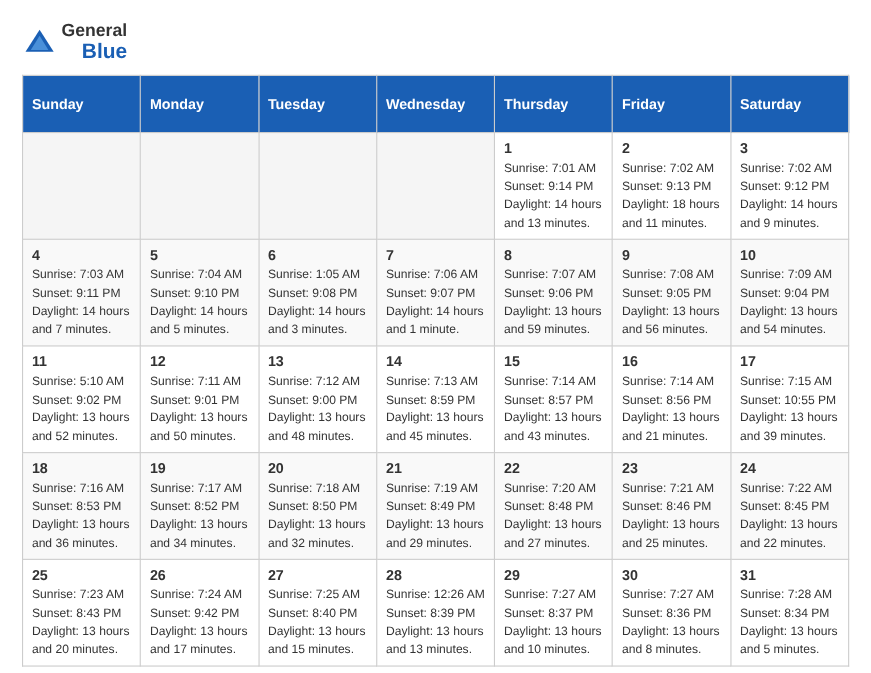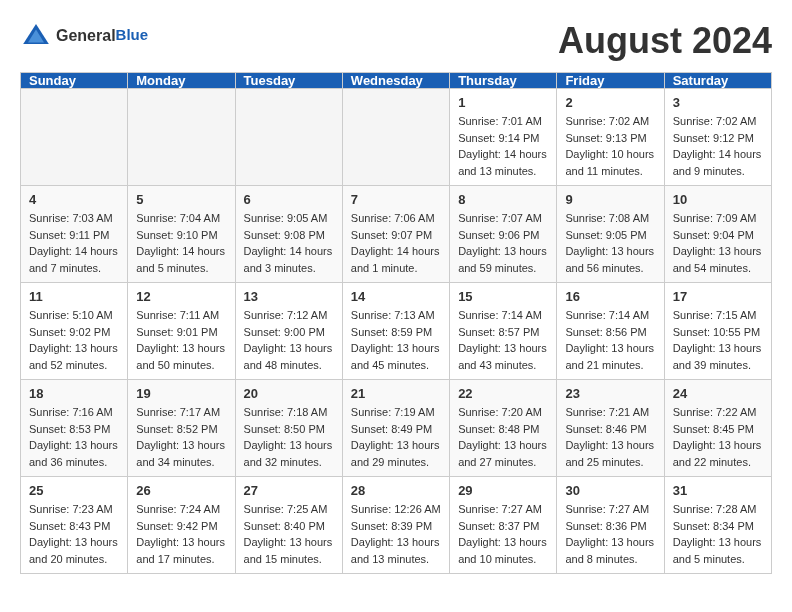--- a/index.html
+++ b/index.html
@@ -16,29 +16,31 @@
       align-items: flex-start;
       margin-bottom: 10px;
     }
     .logo {
       display: flex;
       align-items: center;
       gap: 4px;
     }
     .logo-text {
       display: flex;
+      flex-direction: column;
       line-height: 1.1;
+      align-items: flex-end;
     }
     .logo-general {
       font-size: 16px;
       font-weight: bold;
       color: #333;
     }
     .logo-blue {
-      font-size: 15px;
+      font-size: 19px;
       font-weight: bold;
       color: #1a5fb4;
     }
     .logo-icon {
       width: 32px;
       height: 32px;
     }
     .title-block {
       text-align: right;
     }
@@ -53,21 +55,21 @@
     }
     table {
       width: 100%;
       border-collapse: collapse;
       table-layout: fixed;
     }
     th {
       background-color: #1a5fb4;
       color: #fff;
       text-align: left;
-      padding: 0 8px;
+      padding: 18px 8px;
       font-size: 13px;
       font-weight: bold;
       border: 1px solid #ccc;
     }
     td {
       vertical-align: top;
       border: 1px solid #ccc;
       padding: 6px 8px;
       height: 90px;
       font-size: 11px;
@@ -101,21 +103,20 @@
     <svg class="logo-icon" viewBox="0 0 40 40">
       <polygon points="20,5 36,30 4,30" fill="#1a5fb4"></polygon>
       <polygon points="20,12 30,28 10,28" fill="#4a90d9"></polygon>
     </svg>
     <div class="logo-text">
       <span class="logo-general">General</span>
       <span class="logo-blue">Blue</span>
     </div>
   </div>
   <div class="title-block">
-    <div class="month-title">August 2024</div>
   </div>
 </div>
 
 <table>
   <thead>
     <tr id="header-row">
         <th>Sunday</th>
         <th>Monday</th>
         <th>Tuesday</th>
         <th>Wednesday</th>
@@ -136,21 +137,21 @@
             <span>Sunrise: 7:01 AM</span><br>
             <span>Sunset: 9:14 PM</span><br>
             <span>Daylight: 14 hours and 13 minutes.</span>
           </div>
         </td>
         <td>
           <span class="day-num">2</span>
           <div class="day-info">
             <span>Sunrise: 7:02 AM</span><br>
             <span>Sunset: 9:13 PM</span><br>
-            <span>Daylight: 10 hours and 11 minutes.</span>
+            <span>Daylight: 18 hours and 11 minutes.</span>
           </div>
         </td>
         <td>
           <span class="day-num">3</span>
           <div class="day-info">
             <span>Sunrise: 7:02 AM</span><br>
             <span>Sunset: 9:12 PM</span><br>
             <span>Daylight: 14 hours and 9 minutes.</span>
           </div>
         </td>
@@ -168,21 +169,21 @@
           <span class="day-num">5</span>
           <div class="day-info">
             <span>Sunrise: 7:04 AM</span><br>
             <span>Sunset: 9:10 PM</span><br>
             <span>Daylight: 14 hours and 5 minutes.</span>
           </div>
         </td>
         <td>
           <span class="day-num">6</span>
           <div class="day-info">
-            <span>Sunrise: 9:05 AM</span><br>
+            <span>Sunrise: 1:05 AM</span><br>
             <span>Sunset: 9:08 PM</span><br>
             <span>Daylight: 14 hours and 3 minutes.</span>
           </div>
         </td>
         <td>
           <span class="day-num">7</span>
           <div class="day-info">
             <span>Sunrise: 7:06 AM</span><br>
             <span>Sunset: 9:07 PM</span><br>
             <span>Daylight: 14 hours and 1 minute.</span>

